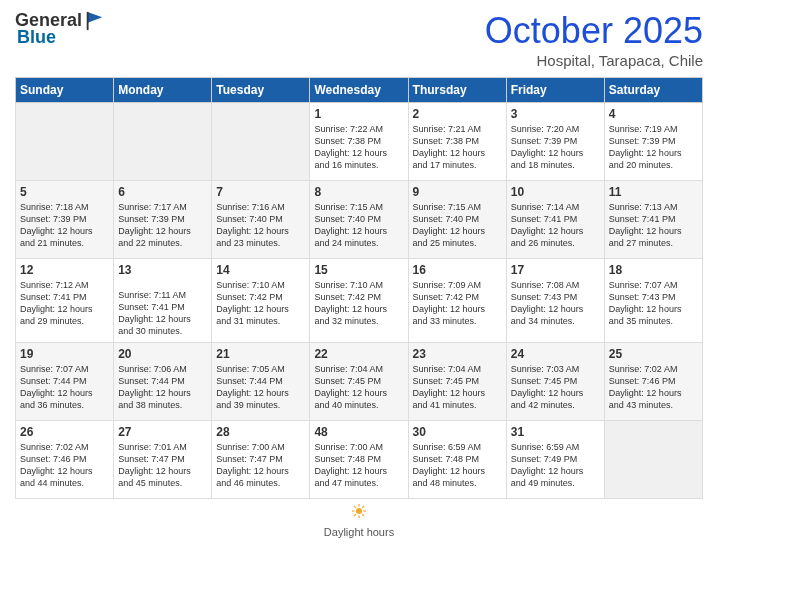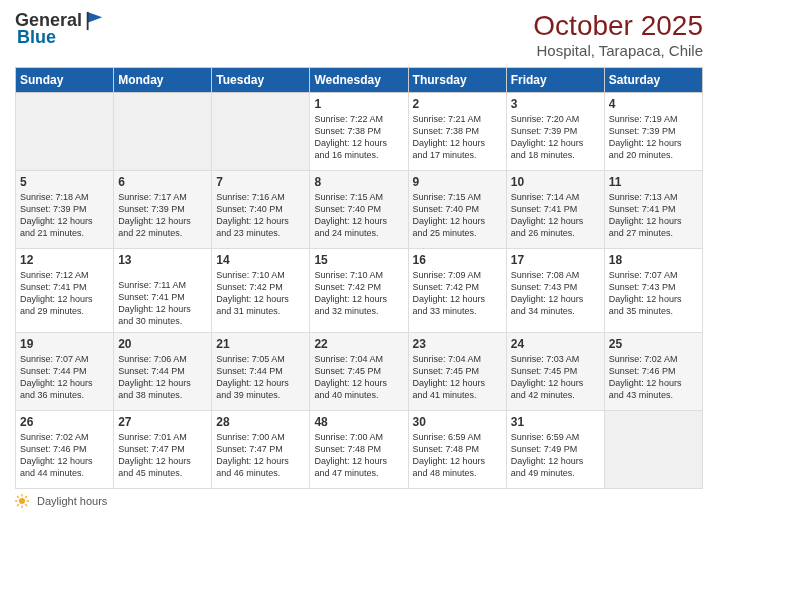--- a/index.html
+++ b/index.html
@@ -36,23 +36,23 @@
     .logo-blue { color: #0369a1; }
     .logo-icon {
       width: 20px;
       height: 22px;
       margin-left: 2px;
     }
     .title-block {
       text-align: right;
     }
     .month-title {
-      font-size: 28px;
+      font-size: 36px;
       font-weight: normal;
-      color: #7f1d1d;
+      color: #1d4ed8;
     }
     .location-subtitle {
       font-size: 15px;
       color: #555;
     }
     .calendar {
       width: 100%;
       border-collapse: collapse;
       table-layout: fixed;
     }
@@ -91,20 +91,21 @@
       line-height: 1.35;
       color: #333;
     }
     .footer-note {
       margin-top: 5px;
       font-size: 11px;
       color: #555;
       display: flex;
       align-items: center;
       gap: 8px;
+      flex-direction: column;
     }
   </style>
 </head>
 <body>
 
 <div class="page">
   <div class="header">
     <div class="logo">
       <div style="display:flex;flex-direction:column;align-items:flex-start;">
         <div style="display:flex;align-items:center;">

